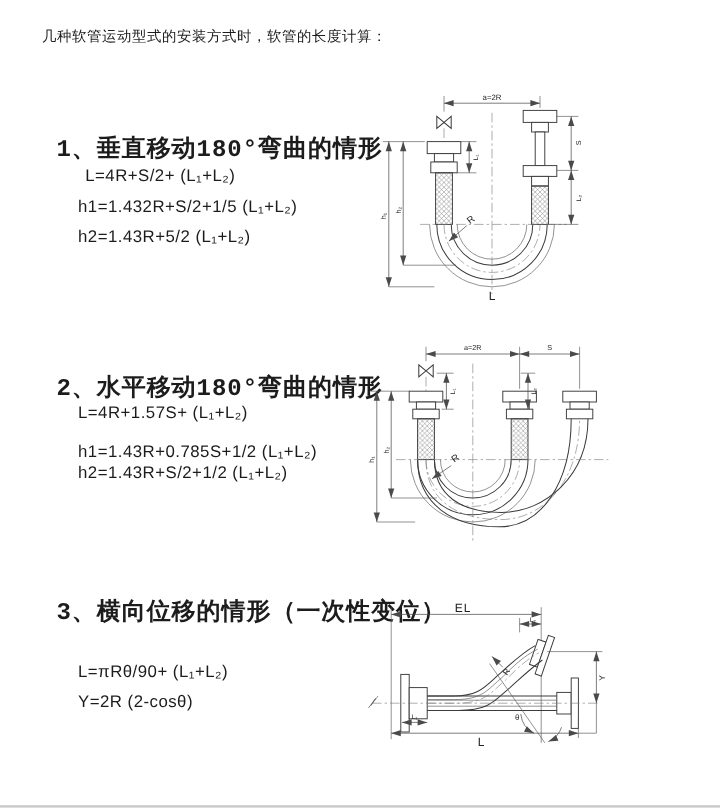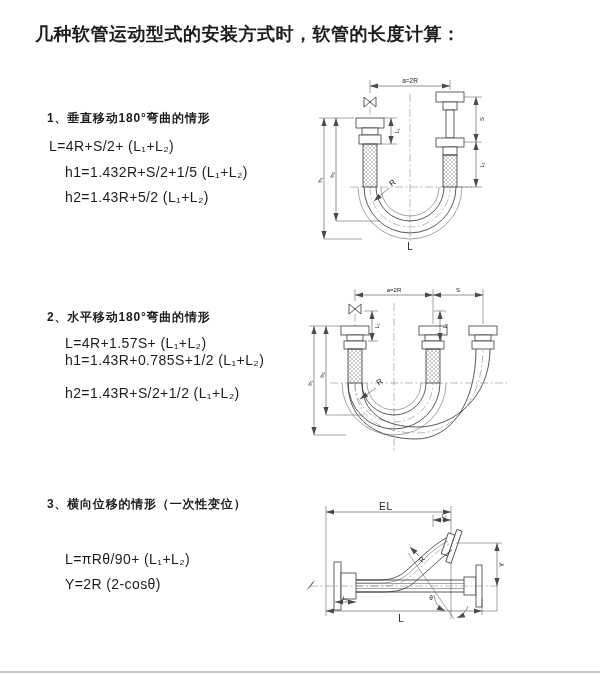--- a/index.html
+++ b/index.html
@@ -1,44 +1,44 @@
 <!DOCTYPE html>
 <html><head>
 <meta charset="utf-8">
 <style>
   html,body{margin:0;padding:0;background:#fff;}
   .page{position:relative;width:600px;height:675px;background:#ffffff;overflow:hidden;
         font-family:"Liberation Sans","DejaVu Sans",sans-serif;color:#1c1c1c;}
-  .title{position:absolute;left:35px;top:22px;font-size:18px;font-weight:bold;letter-spacing:0.5px;}
-  .sec-heading{position:absolute;font-size:12px;font-weight:bold;letter-spacing:0.8px;}
+  .title{position:absolute;left:35px;top:22px;font-size:12px;font-weight:normal;letter-spacing:0.5px;}
+  .sec-heading{position:absolute;font-size:20px;font-weight:bold;letter-spacing:0.8px;font-family:Liberation Mono, monospace;}
   .formula{position:absolute;font-size:14px;letter-spacing:0.4px;}
   .diag{position:absolute;}
   svg .dim{stroke:#4a4a4a;stroke-width:0.6;fill:none;}
   svg .ln{stroke:#3b3b3b;stroke-width:0.85;fill:none;}
   svg .thin{stroke:#5a5a5a;stroke-width:0.55;fill:none;}
   svg .cl{stroke:#777;stroke-width:0.5;fill:none;stroke-dasharray:8 2.5 2 2.5;}
   svg .fit{fill:#fff;stroke:#3b3b3b;stroke-width:0.8;}
   svg text{fill:#222;font-family:"Liberation Sans","DejaVu Sans",sans-serif;}
   .page-edge{position:absolute;left:0;top:671px;width:600px;height:1.5px;background:#c9c9c9;}
 </style>
 </head>
 <body>
 
 <div class="page">
 
   <div class="title">几种软管运动型式的安装方式时，软管的长度计算：</div>
 
   <div class="sec-heading" style="left:47px;top:110px">1、垂直移动180°弯曲的情形</div>
-  <div class="formula" style="left:49px;top:138px">L=4R+S/2+ (L₁+L₂)</div>
+  <div class="formula" style="left:71px;top:138px">L=4R+S/2+ (L₁+L₂)</div>
   <div class="formula" style="left:65px;top:164px">h1=1.432R+S/2+1/5 (L₁+L₂)</div>
   <div class="formula" style="left:65px;top:189px">h2=1.43R+5/2 (L₁+L₂)</div>
 
   <div class="sec-heading" style="left:47px;top:309px">2、水平移动180°弯曲的情形</div>
   <div class="formula" style="left:65px;top:335px">L=4R+1.57S+ (L₁+L₂)</div>
-  <div class="formula" style="left:65px;top:352px">h1=1.43R+0.785S+1/2 (L₁+L₂)</div>
+  <div class="formula" style="left:65px;top:368px">h1=1.43R+0.785S+1/2 (L₁+L₂)</div>
   <div class="formula" style="left:65px;top:385px">h2=1.43R+S/2+1/2 (L₁+L₂)</div>
 
   <div class="sec-heading" style="left:47px;top:496px">3、横向位移的情形（一次性变位）</div>
   <div class="formula" style="left:65px;top:551px">L=πRθ/90+ (L₁+L₂)</div>
   <div class="formula" style="left:65px;top:576px">Y=2R (2-cosθ)</div>
 
   <svg class="diag" style="left:310px;top:72px" width="290" height="185" viewBox="0 0 290 185">
     <defs>
       <marker id="ah1" markerWidth="9" markerHeight="6" refX="8.3" refY="3" orient="auto-start-reverse" markerUnits="userSpaceOnUse">
         <path d="M0.3,0.4 L8.3,3 L0.3,5.6 Z" fill="#4a4a4a"></path>

